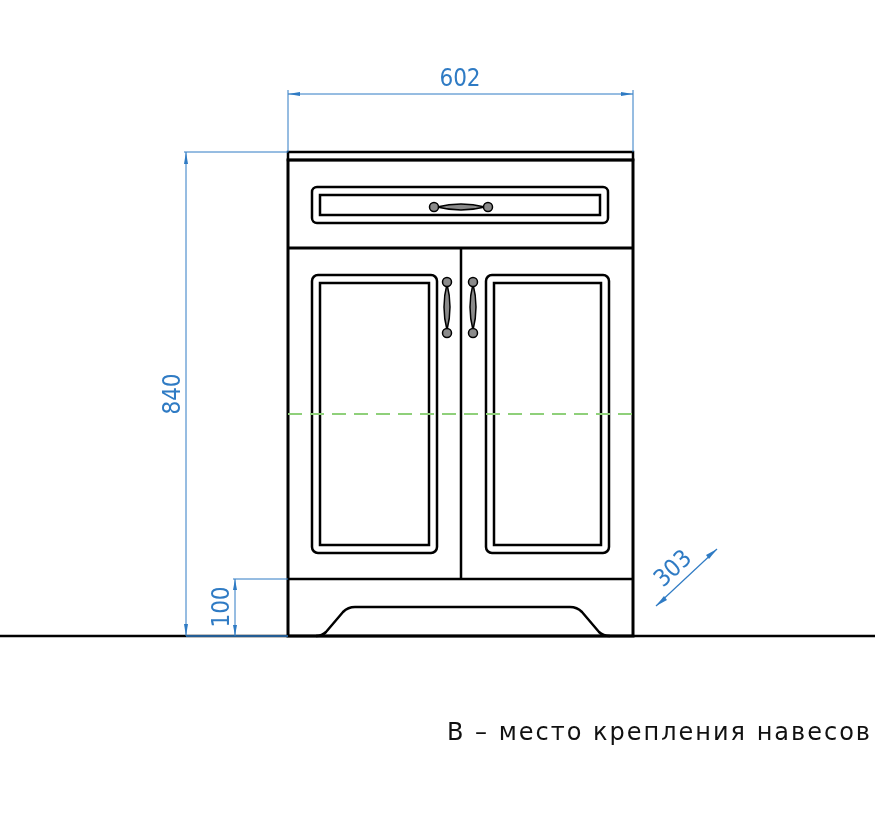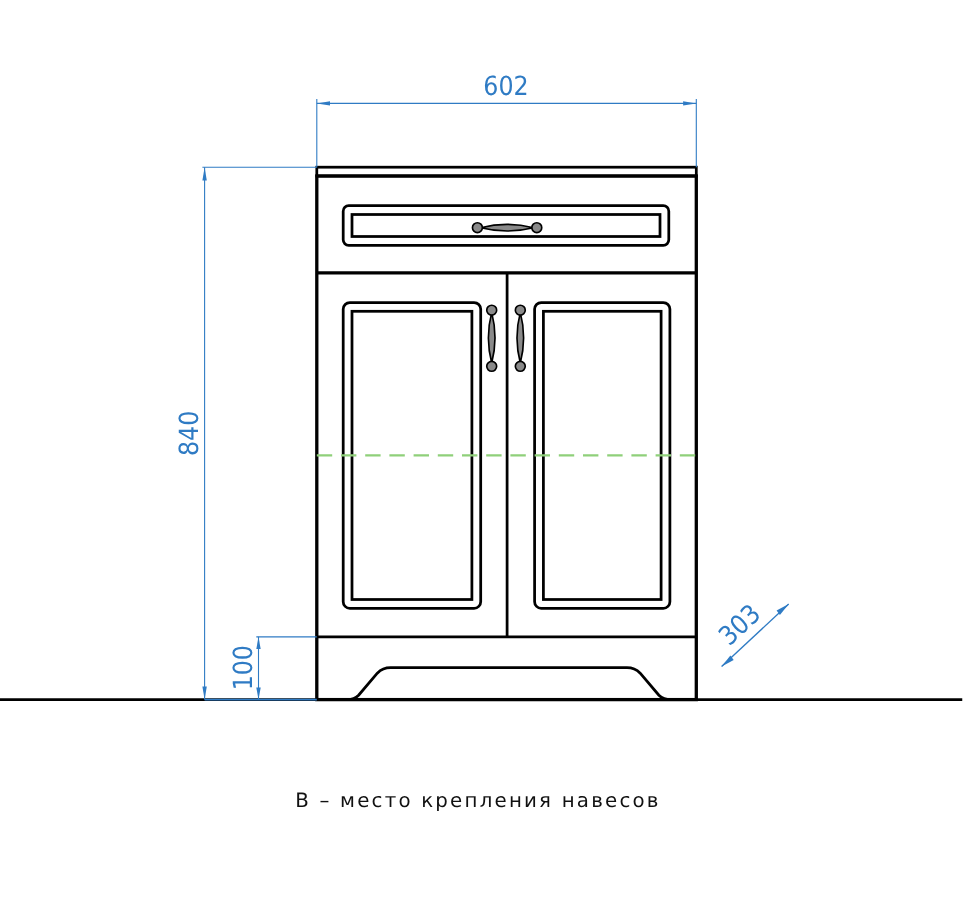--- a/index.html
+++ b/index.html
@@ -1,21 +1,21 @@
 <!DOCTYPE html>
 <html><head>
   <meta charset="utf-8">
   <style>
     html, body { margin: 0; padding: 0; background: #ffffff; }
     body { width: 875px; height: 837px; position: relative; overflow: hidden;
            font-family: "DejaVu Sans", sans-serif; }
     svg { position: absolute; left: 0; top: 0; }
     .dim-text { font-family: "DejaVu Sans Condensed", "DejaVu Sans", sans-serif; font-size: 24px; fill: #2f7bc4; }
-    .caption { position: absolute; left: 0; top: 718px; width: 875px; text-align: center;
-               font-family: "DejaVu Sans", sans-serif; font-size: 18px; letter-spacing: 2px; color: #111; }
+    .caption { position: absolute; left: 0; top: 718px; width: 875px; text-align: right;
+               font-family: "DejaVu Sans", sans-serif; font-size: 24px; letter-spacing: 2px; color: #111; }
     .caption span { display: inline-block; transform: translateX(-3px); }
   </style>
 </head>
 <body>
 
 <svg width="875" height="837" viewBox="0 0 875 837" xmlns="http://www.w3.org/2000/svg">
 
   <line x1="0" y1="636" x2="875" y2="636" stroke="#000" stroke-width="2.5"></line>
 
   <g fill="none" stroke="#000">

